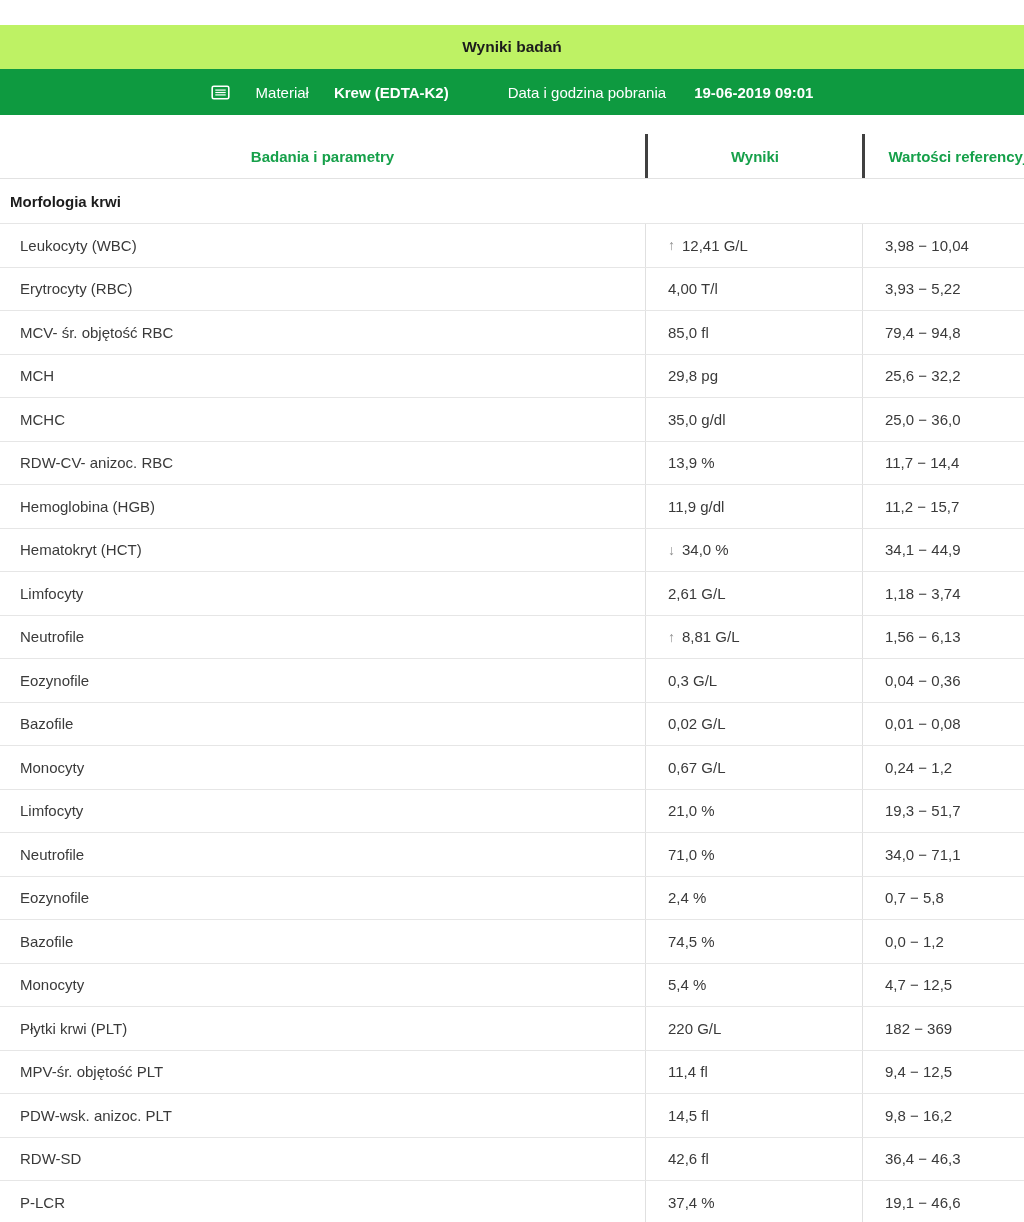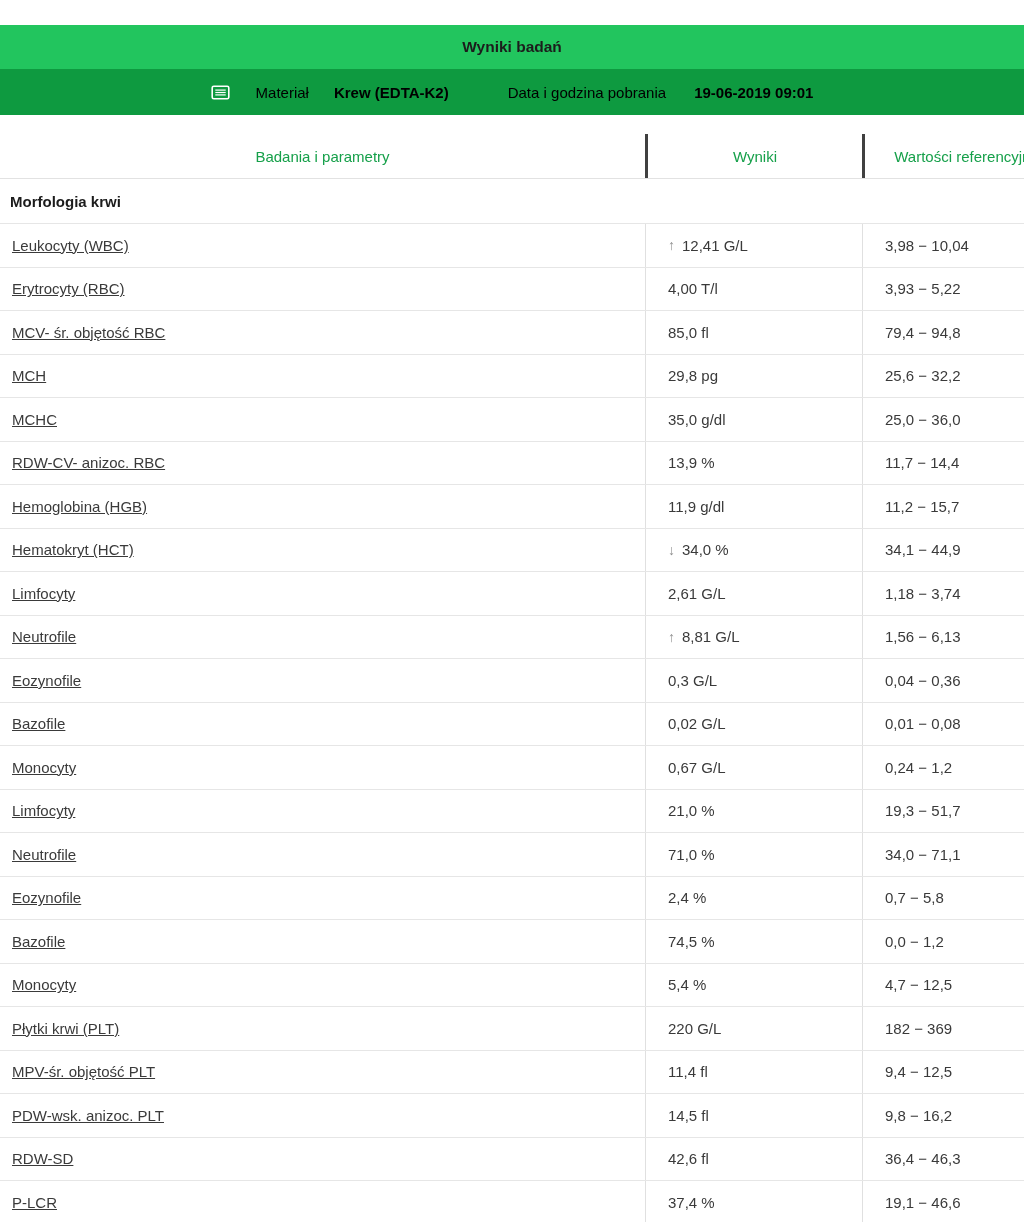--- a/index.html
+++ b/index.html
@@ -10,33 +10,33 @@
     position: relative;
     width: 1024px;
     height: 1222px;
     overflow: hidden;
     background: #ffffff;
   }
 
   .title-bar {
     margin-top: 25px;
     height: 44px;
-    background: #22c55e;
+    background: #bef264;
     display: flex;
     align-items: center;
     justify-content: center;
     font-size: 15.5px;
     font-weight: bold;
     color: #1c1c1c;
   }
 
   .sample-bar {
     height: 46px;
     background: #0e9a40;
-    color: #000000;
+    color: #ffffff;
     display: flex;
     align-items: center;
     justify-content: center;
     font-size: 15px;
   }
   .sample-bar .doc-icon { display: flex; align-items: center; margin-right: 26px; }
   .sample-bar .lbl { font-weight: normal; }
   .sample-bar .val { font-weight: bold; }
   .sample-bar .material-lbl { margin-right: 25px; }
   .sample-bar .material-val { margin-right: 59px; }
@@ -53,21 +53,21 @@
   .thead {
     display: flex;
     height: 45px;
     border-bottom: 1px solid #e2e2e2;
   }
   .thead .th {
     display: flex;
     align-items: center;
     justify-content: center;
     font-size: 15px;
-    font-weight: normal;
+    font-weight: bold;
     color: #16a04a;
     white-space: nowrap;
   }
   .thead .col-value, .thead .col-ref { border-left: 3px solid #404040; }
 
   .section-row {
     display: flex;
     align-items: center;
     height: 45px;
     padding-left: 10px;
@@ -82,21 +82,21 @@
     height: 43.5px;
     border-bottom: 1px solid #e6e6e6;
     font-size: 15px;
     color: #3a3a3a;
   }
   .trow .td {
     display: flex;
     align-items: center;
     white-space: nowrap;
   }
-  .trow .col-name  { padding-left: 12px; text-decoration: underline; }
+  .trow .col-name  { padding-left: 20px; }
   .trow .col-value { padding-left: 22px; border-left: 1px solid #e0e0e0; }
   .trow .col-ref   { padding-left: 22px; border-left: 1px solid #e0e0e0; }
 
   .flag {
     color: #8f8f8f;
     font-size: 14px;
     margin-right: 7px;
   }
   .flag:empty { display: none; }
 </style>

